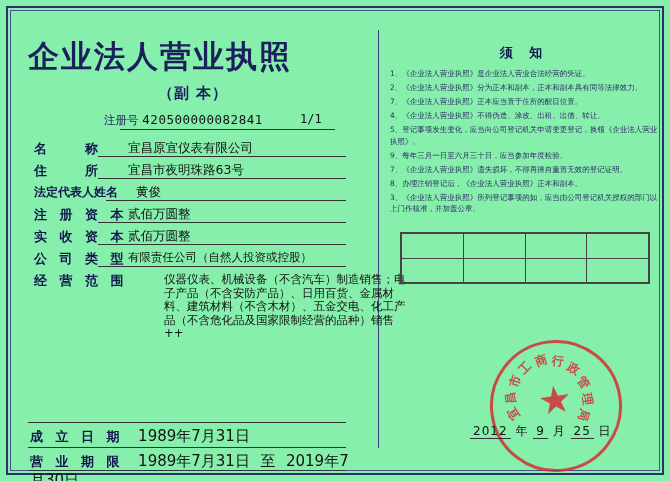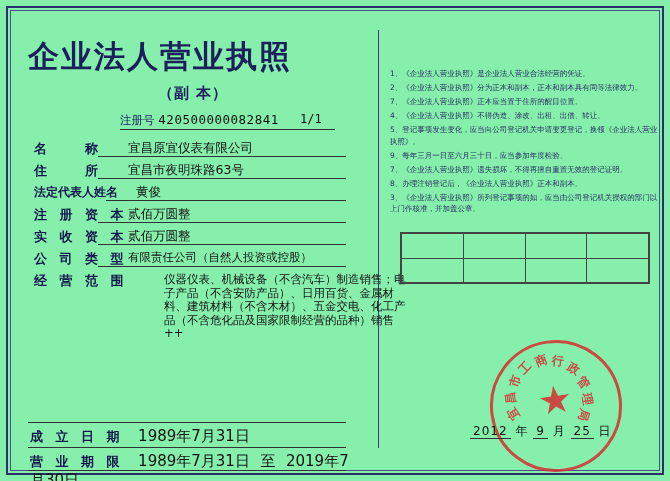--- a/index.html
+++ b/index.html
@@ -41,21 +41,21 @@
     white-space:nowrap;
   }
   .subtitle{
     position:absolute;left:28px;top:84px;width:330px;
     text-align:center;
     font-size:15px;font-weight:bold;color:#1b1f5c;
     letter-spacing:1px;
   }
   
   .regrow{
-    position:absolute;left:120px;top:112px;width:250px;
+    position:absolute;left:104px;top:112px;width:250px;
     font-size:12px;color:#1b1f5c;
   }
   .reg-label{font-size:11.5px;}
   .reg-value{
     font-family:"DejaVu Sans Mono","Liberation Mono",monospace;
     font-size:12.5px;color:#111;letter-spacing:0.5px;
   }
   .reg-page{
     position:absolute;left:300px;top:112px;
     font-family:"DejaVu Sans Mono","Liberation Mono",monospace;
@@ -221,20 +221,21 @@
   </div>
   <div class="botline" style="left:28px;top:447px;width:318px;"></div>
   <div class="botrow" style="top:452px;">
     <span class="bl">营 业 期 限</span>
     <span class="bv" style="margin-left:10px;">1989年7月31日</span>
     <span class="bv" style="margin-left:6px;">至</span>
     <span class="bv" style="margin-left:6px;">2019年7月30日</span>
   </div>
   <div class="botline" style="left:28px;top:470px;width:318px;"></div>
 
+  <div class="notice-title">须 知</div>
   <div class="notice-list">
     <div>1、《企业法人营业执照》是企业法人营业合法经营的凭证。</div>
     <div>2、《企业法人营业执照》分为正本和副本，正本和副本具有同等法律效力。</div>
     <div>7、《企业法人营业执照》正本应当置于住所的醒目位置。</div>
     <div>4、《企业法人营业执照》不得伪造、涂改、出租、出借、转让。</div>
     <div>5、登记事项发生变化，应当向公司登记机关申请变更登记，换领《企业法人营业执照》。</div>
     <div>9、每年三月一日至六月三十日，应当参加年度检验。</div>
     <div>7、《企业法人营业执照》遗失损坏，不得再擅自重置无效的登记证明。</div>
     <div>8、办理注销登记后，《企业法人营业执照》正本和副本。</div>
     <div>3、《企业法人营业执照》所列登记事项的如，应当由公司登记机关授权的部门以上门作核准，并加盖公章。</div>

